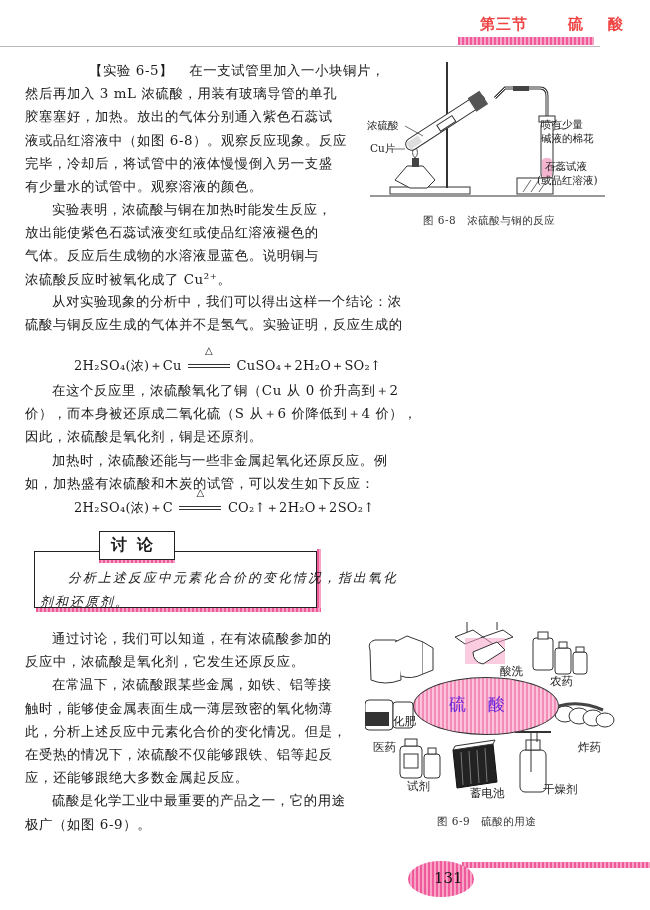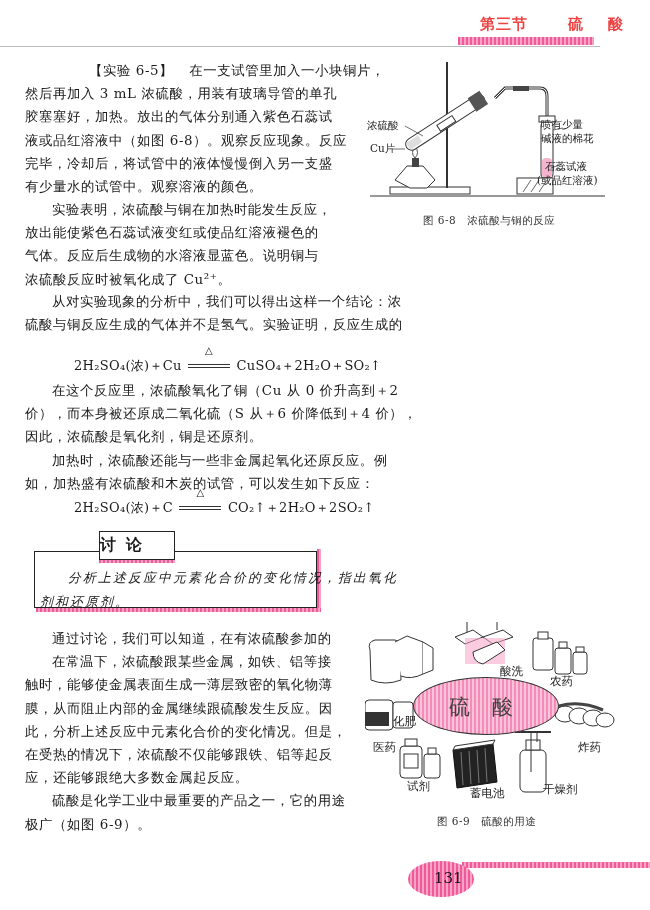--- a/index.html
+++ b/index.html
@@ -32,29 +32,29 @@
   .eq { position: absolute; font-size: 13px; white-space: nowrap; letter-spacing: 0.3px; }
   .cond { display: inline-block; position: relative; width: 46px; text-align: center; vertical-align: baseline; }
   .cond .tri { position: absolute; left: 0; right: 0; top: -13px; font-size: 10px; text-align: center; }
   .cond .bar { position: absolute; left: 2px; right: 2px; top: 6px; height: 4px; border-top: 1px solid #333; border-bottom: 1px solid #333; }
 
   
   .disc-box { position: absolute; left: 34px; top: 551px; width: 283px; height: 57px; border: 1.5px solid #222; background: #fff; }
   .disc-shadow-r { position: absolute; left: 317px; top: 549px; width: 4px; height: 62px; }
   .disc-shadow-b { position: absolute; left: 36px; top: 608px; width: 285px; height: 4px; }
   .disc-title { position: absolute; left: 99px; top: 531px; width: 76px; height: 29px; border: 1.5px solid #222; background: #fff;
-    font-family: "DejaVu Sans", "Liberation Sans", sans-serif; font-weight: bold; font-size: 16px; line-height: 25px; letter-spacing: 10px; }
+    font-family: "DejaVu Sans", "Liberation Sans", sans-serif; font-weight: bold; font-size: 16px; text-align: center; line-height: 25px; letter-spacing: 10px; }
   .disc-title-shadow { position: absolute; left: 99px; top: 559px; width: 76px; height: 4px; }
   .disc-text { position: absolute; left: 40px; top: 566px; font-size: 12.8px; line-height: 24px; letter-spacing: 2.2px; font-style: italic; white-space: nowrap; }
 
   
   .fig69 { position: absolute; left: 365px; top: 622px; width: 260px; height: 180px; }
   .ellipse { position: absolute; left: 413px; top: 677px; width: 146px; height: 58px; border-radius: 50%; border: 1.5px solid #333;
     background: repeating-linear-gradient(90deg, #f48cb8 0px, #f48cb8 2px, #fbc4dc 2px, #fbc4dc 4px); }
-  .ellipse-label { position: absolute; left: 449px; top: 693px; font-size: 21px; letter-spacing: 22px; color: #404040; font-family: Liberation Serif, serif; }
+  .ellipse-label { position: absolute; left: 449px; top: 693px; font-size: 17px; letter-spacing: 22px; color: #6d28d9; font-family: Liberation Serif, serif; }
   .u-lbl { position: absolute; font-size: 11.5px; color: #222; white-space: nowrap; }
 
   
   .footer-stripe { position: absolute; left: 462px; top: 862px; width: 188px; height: 6px; }
   .page-oval { position: absolute; left: 408px; top: 861px; width: 66px; height: 36px; border-radius: 50%; }
   .page-num { position: absolute; left: 434px; top: 869px; font-size: 15px; color: #111; }
 </style>
 </head>
 <body>
 
@@ -159,23 +159,23 @@
 <div class="disc-box"></div>
 <div class="disc-title-shadow pink-stripe"></div>
 <div class="disc-title">讨论</div>
 <div class="disc-text">
   <div style="margin-left:28px;">分析上述反应中元素化合价的变化情况，指出氧化</div>
   <div>剂和还原剂。</div>
 </div>
 
 <div class="p" style="top:627px; left:25px;">
   <div style="margin-left:27px;">通过讨论，我们可以知道，在有浓硫酸参加的</div>
+  <div>反应中，浓硫酸是氧化剂，它发生还原反应。</div>
   <div style="margin-left:27px;">在常温下，浓硫酸跟某些金属，如铁、铝等接</div>
   <div>触时，能够使金属表面生成一薄层致密的氧化物薄</div>
-  <div>膜，从而阻止内部的金属继续跟硫酸发生反应。因</div>
   <div>此，分析上述反应中元素化合价的变化情况。但是，</div>
   <div>在受热的情况下，浓硫酸不仅能够跟铁、铝等起反</div>
   <div>应，还能够跟绝大多数金属起反应。</div>
   <div style="margin-left:27px;">硫酸是化学工业中最重要的产品之一，它的用途</div>
   <div>极广（如图 6-9）。</div>
 </div>
 
 <svg class="fig69" viewBox="0 0 260 180" xmlns="http://www.w3.org/2000/svg">
 
   <path d="M5 28 Q2 20 10 18 L30 18 Q38 20 35 30 L36 58 Q20 64 6 58 Z" fill="#fff" stroke="#333"></path>

